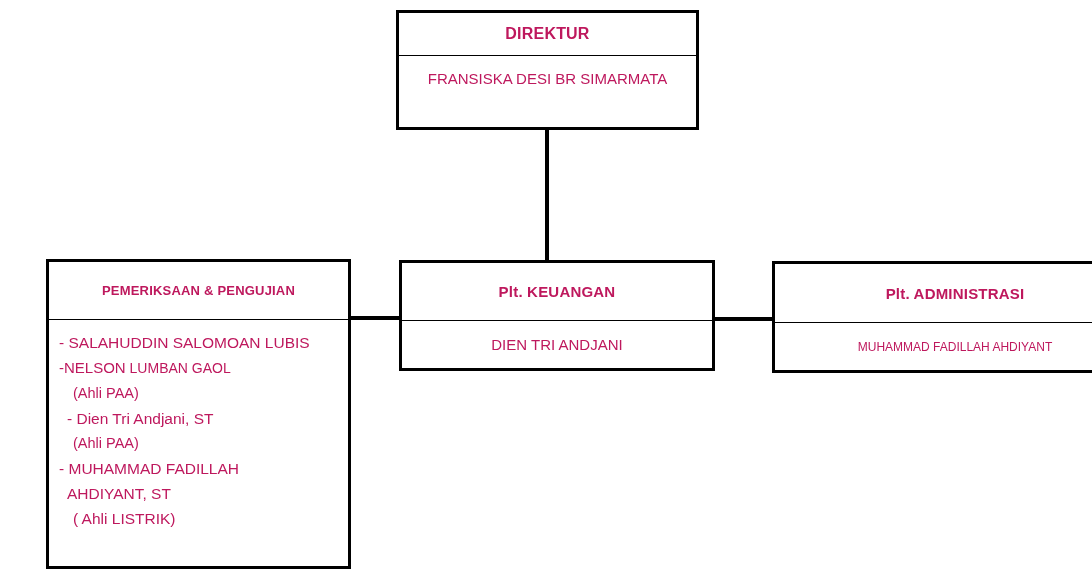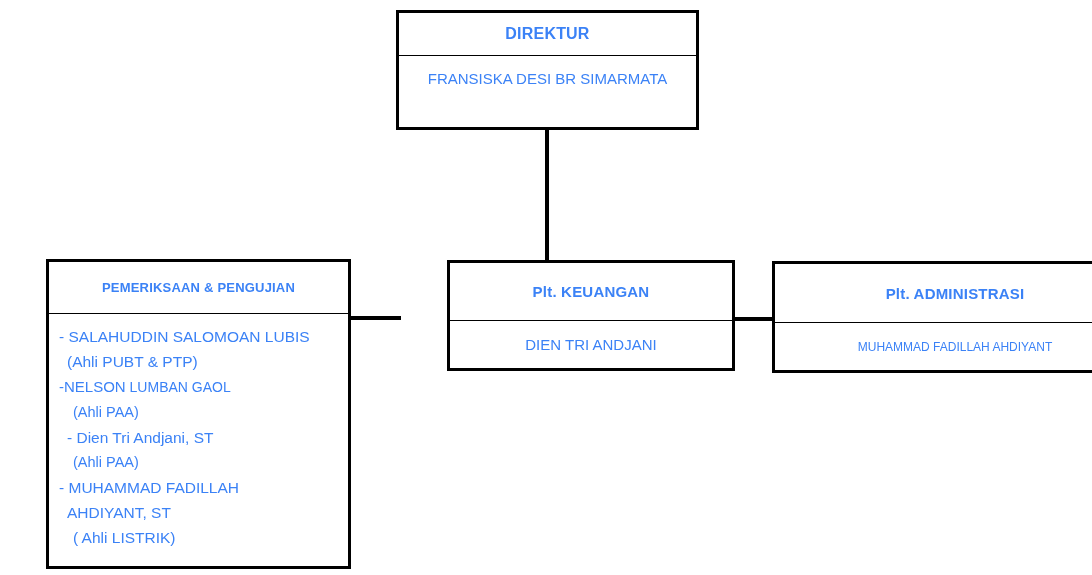--- a/index.html
+++ b/index.html
@@ -6,21 +6,21 @@
     margin: 0;
     padding: 0;
     background: #ffffff;
   }
   #canvas {
     position: relative;
     width: 1092px;
     height: 575px;
     background: #ffffff;
     font-family: "Liberation Sans", sans-serif;
-    color: #3b82f6;
+    color: #be185d;
     overflow: hidden;
   }
 
   
   .node {
     position: absolute;
     box-sizing: border-box;
     border: 3px solid #000000;
     background: #ffffff;
     display: flex;
@@ -58,23 +58,22 @@
   }
   #node-direktur .body {
     font-size: 15px;
     padding-bottom: 26px;
   }
 
   
   #node-keuangan {
     left: 399px;
     top: 260px;
-    width: 288px;
+    width: 316px;
     height: 111px;
-    margin-left: 48px;
   }
   #node-keuangan .title {
     height: 58px;
     font-size: 15px;
   }
   #node-keuangan .body {
     font-size: 15px;
   }
 
   
@@ -157,21 +156,20 @@
   <div class="conn" id="conn-vertical-direktur"></div>
 
   <div class="conn" id="conn-horizontal-left"></div>
 
   <div class="conn" id="conn-horizontal-right"></div>
 
   <div class="node" id="node-pemeriksaan">
     <div class="title">PEMERIKSAAN &amp; PENGUJIAN</div>
     <div class="body">
       <div class="staff-line">- SALAHUDDIN SALOMOAN LUBIS</div>
-      <div class="staff-line indent-1">(Ahli PUBT &amp; PTP)</div>
       <div class="staff-line"><span class="lead">-NELSON</span><span class="tail"> LUMBAN GAOL</span></div>
       <div class="staff-line indent-2 small">(Ahli PAA)</div>
       <div class="staff-line indent-1">- Dien Tri Andjani, ST</div>
       <div class="staff-line indent-2 small">(Ahli PAA)</div>
       <div class="staff-line">- MUHAMMAD FADILLAH</div>
       <div class="staff-line indent-1">AHDIYANT, ST</div>
       <div class="staff-line indent-2">( Ahli LISTRIK)</div>
     </div>
   </div>
 

